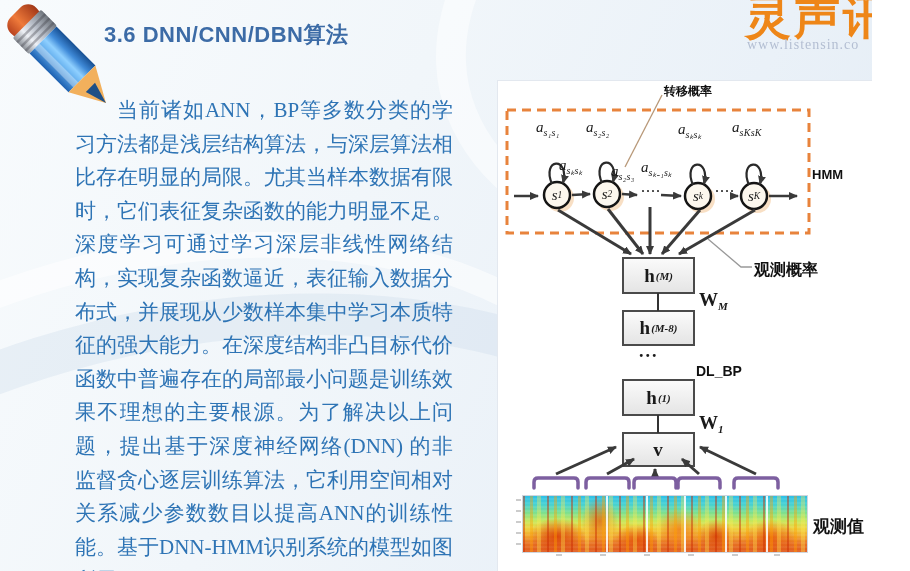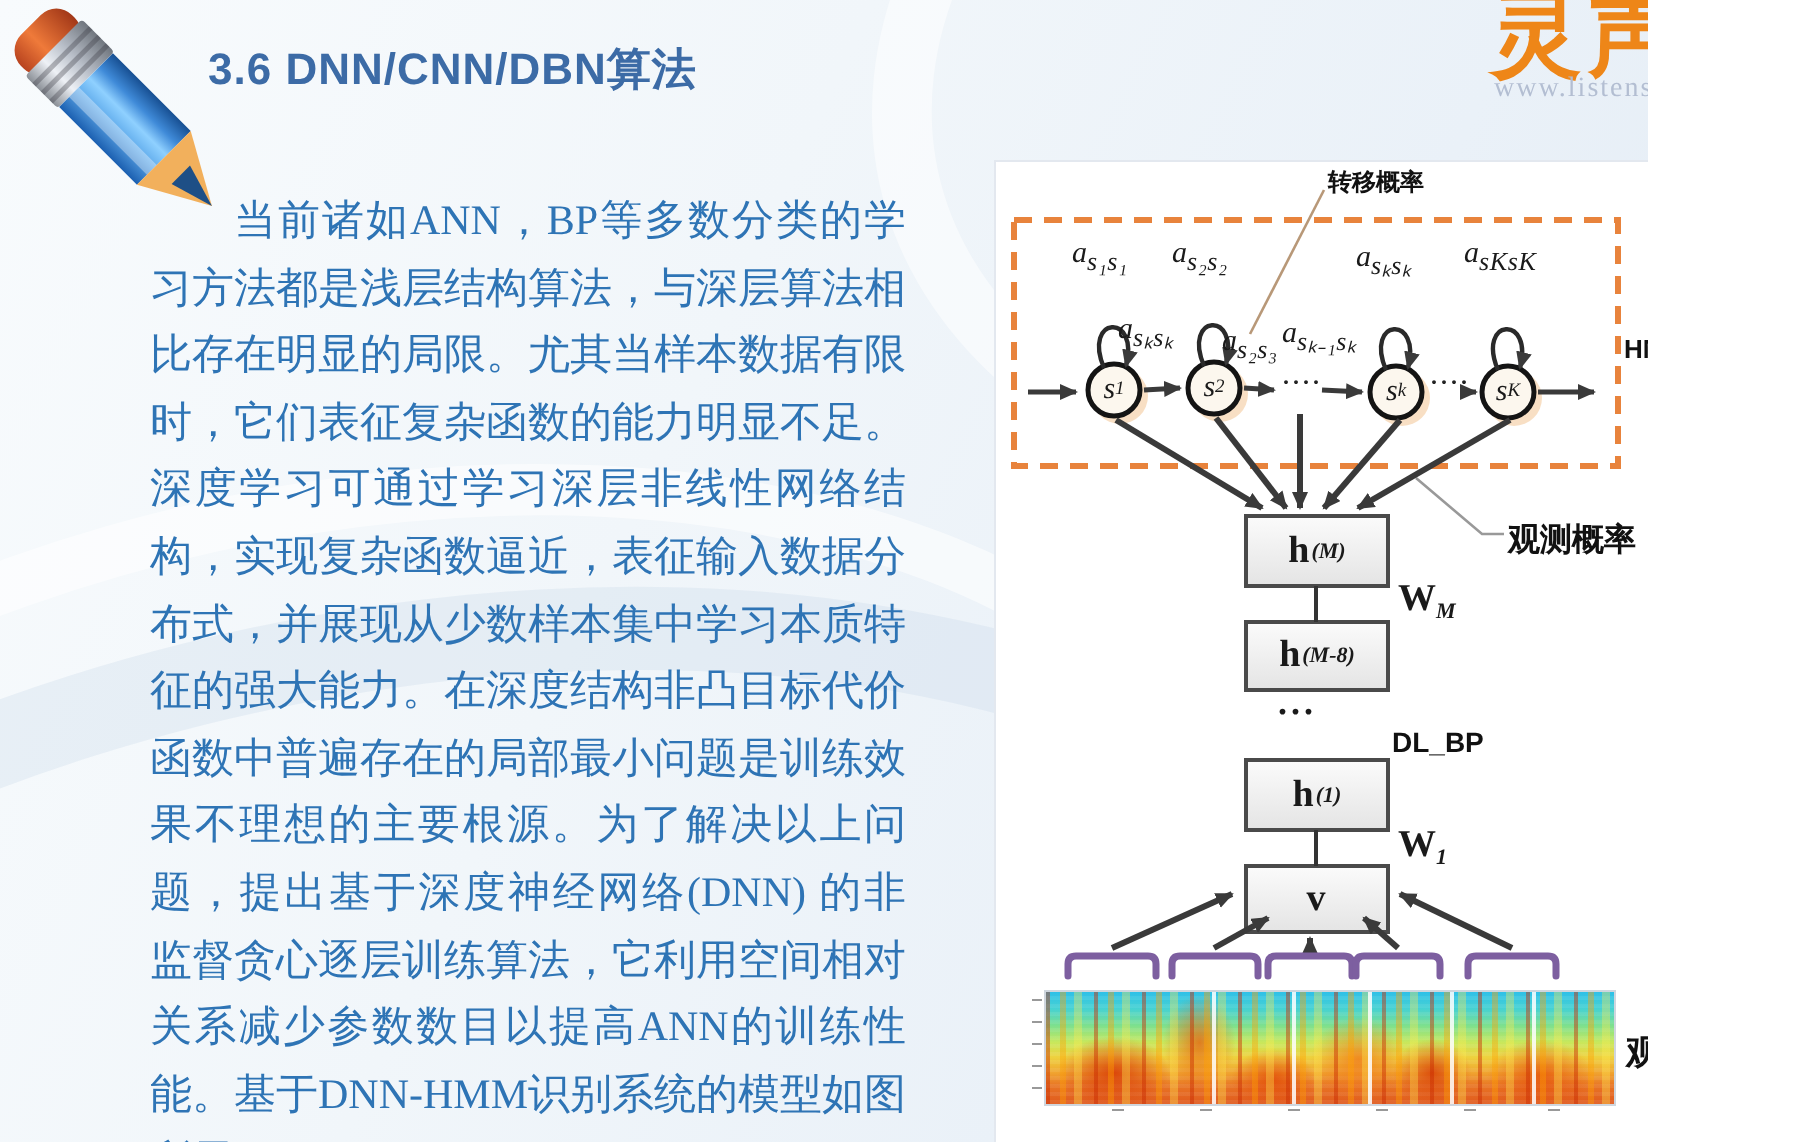--- a/index.html
+++ b/index.html
@@ -1,18 +1,18 @@
 <!DOCTYPE html>
 <html><head>
 <meta charset="utf-8">
 <style>
   html,body{margin:0;padding:0;}
   .slide{position:relative;width:824px;height:571px;overflow:hidden;
     background:linear-gradient(115deg,#f8fbfd 0%,#f1f6fa 40%,#eaf1f8 70%,#e2ebf4 100%);
-    font-family:"Liberation Sans",sans-serif;}
+    font-family:"Liberation Sans",sans-serif;padding-left:48px;}
   .swirl{position:absolute;border-radius:50%;pointer-events:none;}
   #sw1{width:1000px;height:620px;left:-380px;top:250px;border:26px solid rgba(255,255,255,.55);transform:rotate(-16deg);}
   #sw2{width:1150px;height:700px;left:-430px;top:310px;border:42px solid rgba(199,214,233,.30);transform:rotate(-14deg);}
   #sw3{width:820px;height:480px;left:430px;top:-270px;border:30px solid rgba(255,255,255,.5);transform:rotate(-12deg);}
   #sw4{width:900px;height:560px;left:520px;top:190px;border:34px solid rgba(203,217,234,.25);transform:rotate(-18deg);}
 
   .pencil{position:absolute;left:4px;top:2px;}
 
   .title{position:absolute;left:104px;top:20px;font-size:22px;font-weight:bold;color:#3c6ba6;letter-spacing:.5px;}
   .logo-text{position:absolute;left:745px;top:-13px;font-size:46px;font-weight:bold;color:#ee8618;letter-spacing:3px;white-space:nowrap;}
@@ -40,21 +40,21 @@
       radial-gradient(28px 24px at 68% 72%,rgba(215,60,5,.8),rgba(0,0,0,0) 70%),
       radial-gradient(38px 26px at 87% 75%,rgba(228,75,8,.75),rgba(0,0,0,0) 70%),
       repeating-linear-gradient(0deg,rgba(255,255,255,.07) 0 2px,rgba(0,0,0,0) 2px 4px),
       linear-gradient(180deg,#2fc0e8 0%,#46d2d2 15%,#7de08e 30%,#c8e85c 45%,#eed23e 58%,#f0a430 72%,#e87424 84%,#e05a1e 100%);
     border:1px solid #cfd6de;}
 
   .dlabel{position:absolute;color:#111;font-weight:bold;z-index:3;white-space:nowrap;}
   .mlabel{position:absolute;font-family:"Liberation Serif",serif;color:#1a1a1a;z-index:3;white-space:nowrap;}
   .mi{font-style:italic;}
   .alab{font-size:15px;}
-  .alab .msub{font-size:13px;font-style:italic;vertical-align:-4px;letter-spacing:.3px;}
+  .alab .msub{font-size:10px;font-style:italic;vertical-align:-4px;letter-spacing:.3px;}
   .state{width:26px;height:26px;display:flex;align-items:center;justify-content:center;font-size:15px;}
   .state .msub{font-size:9.5px;font-style:italic;vertical-align:-4px;}
   .boxlab{display:flex;align-items:center;justify-content:center;font-weight:bold;font-size:19px;}
   .boxlab .msup{font-size:11px;font-style:italic;vertical-align:7px;font-weight:bold;margin-left:1px;}
   .wlab{font-size:19px;font-weight:bold;}
   .wlab .msub{font-size:11px;font-style:italic;vertical-align:-4px;}
   .dots-v{letter-spacing:2px;font-size:18px;font-family:"Liberation Serif",serif;}
   .dots-c{font-size:12px;letter-spacing:1px;color:#222;}
 </style>
 </head>

